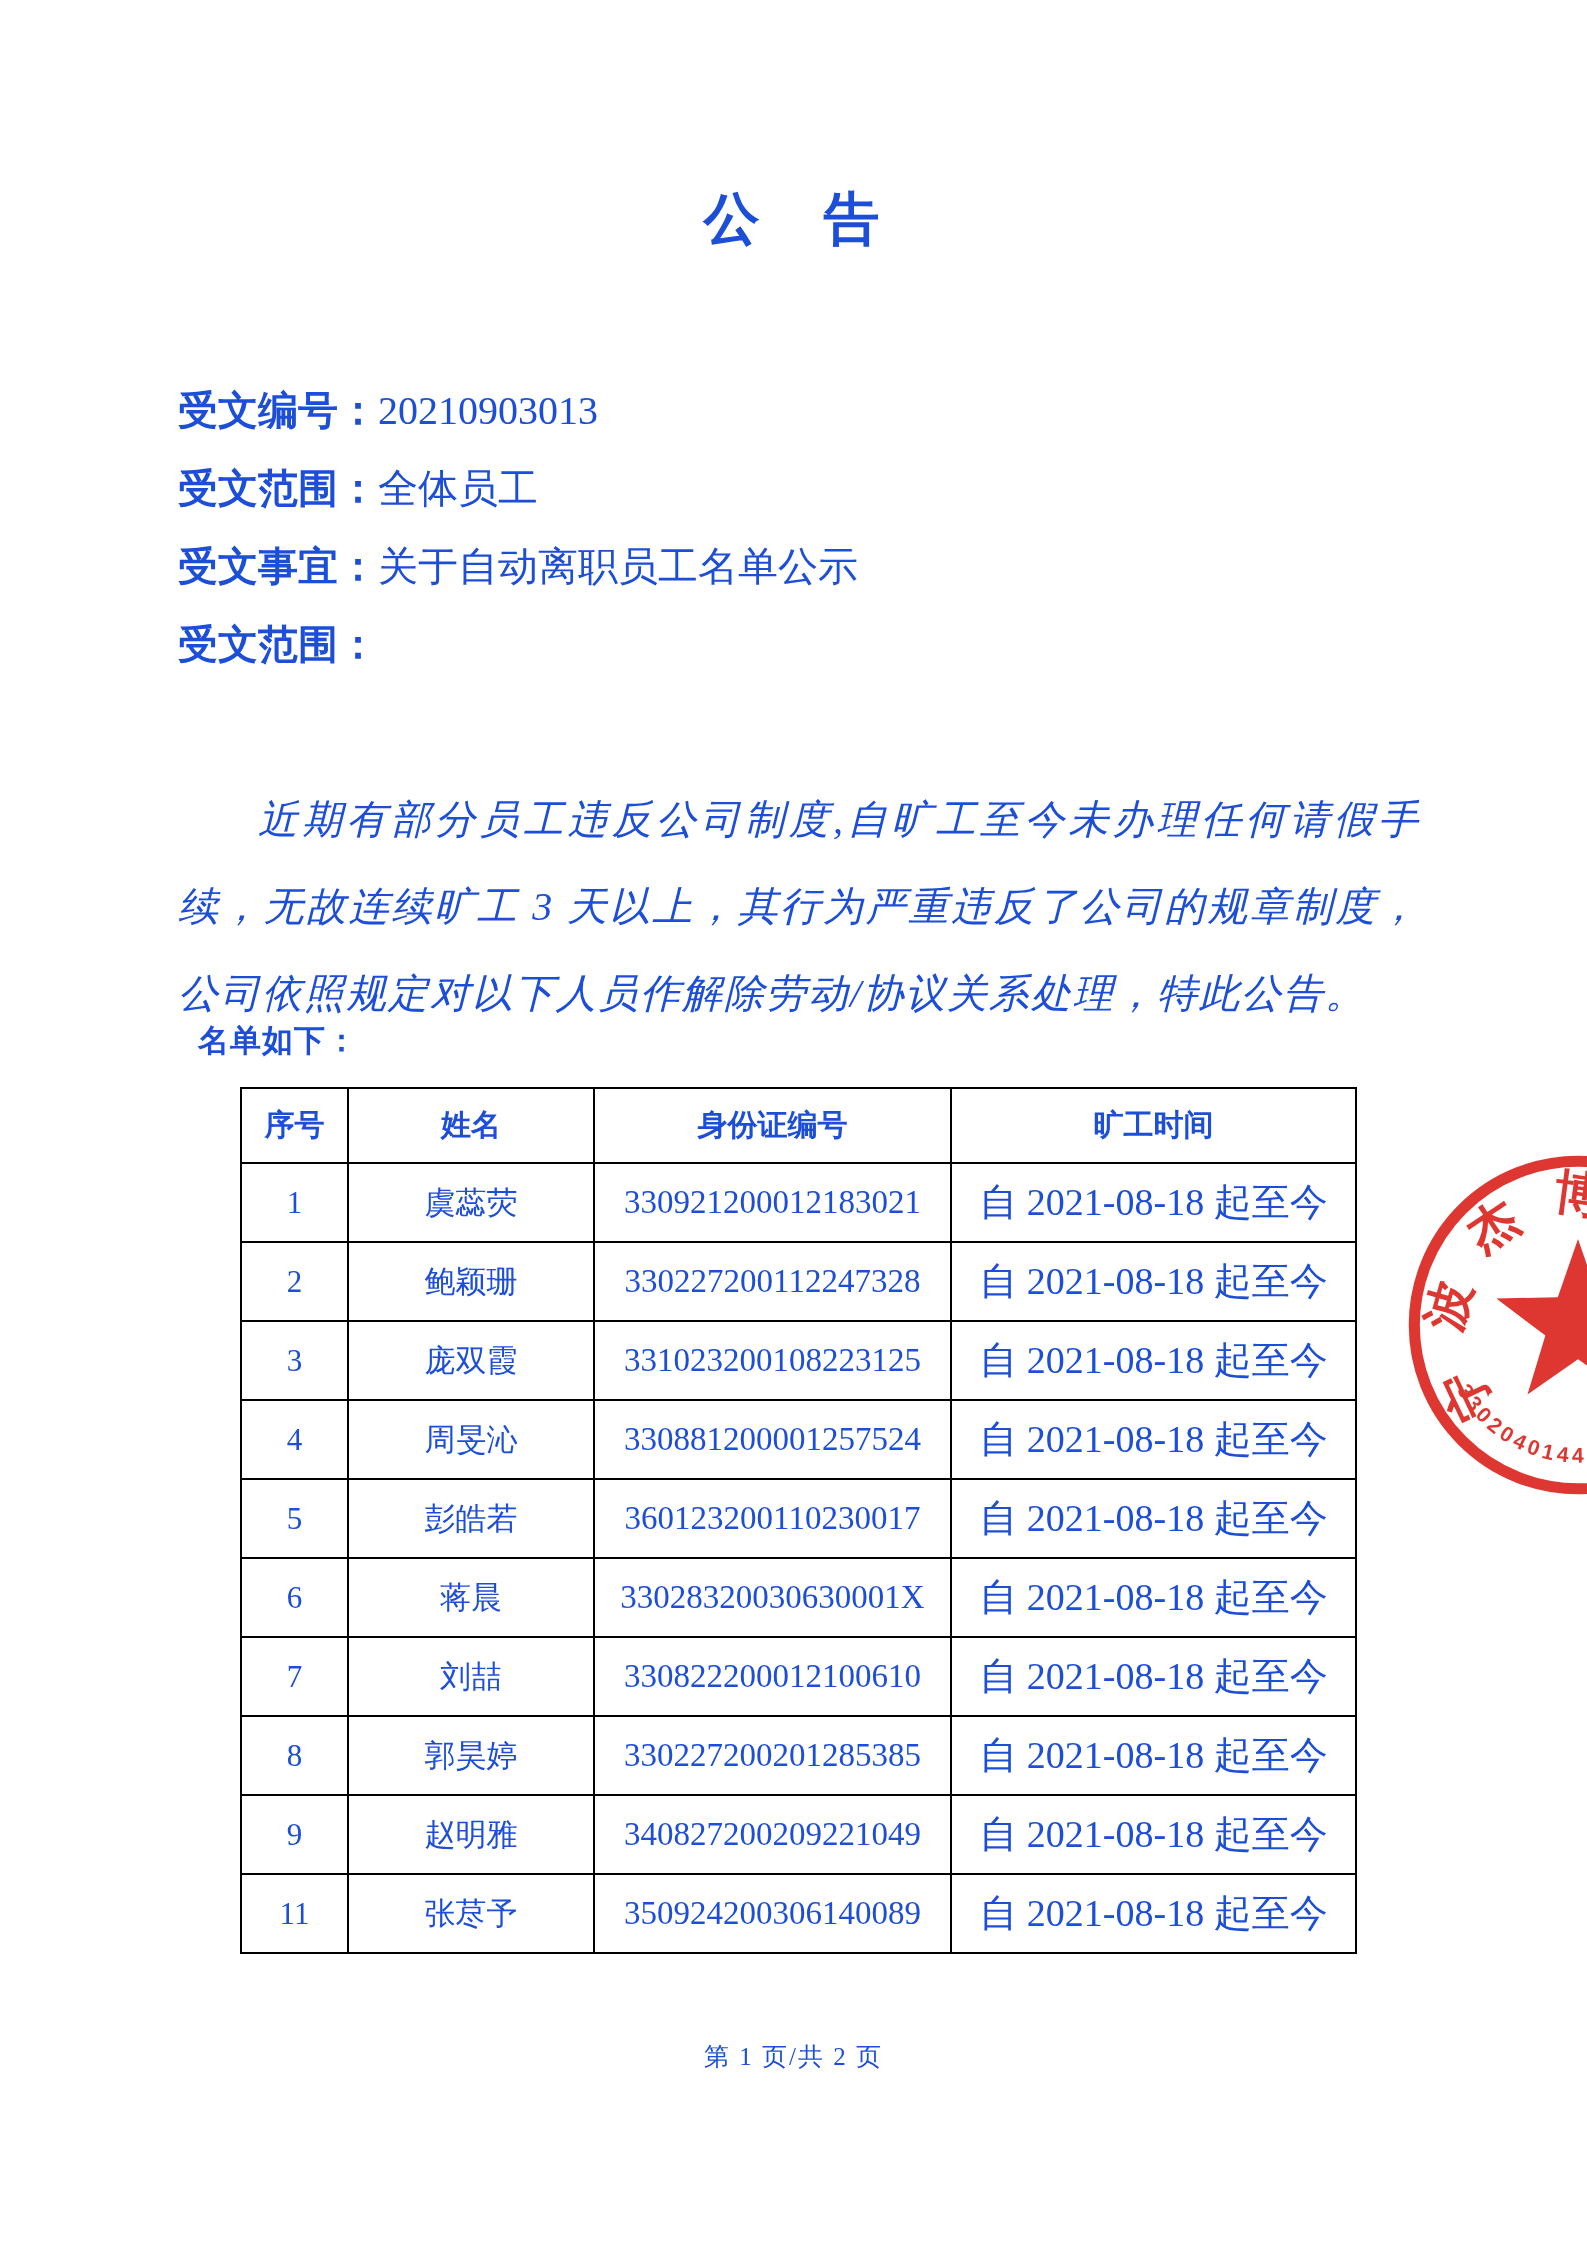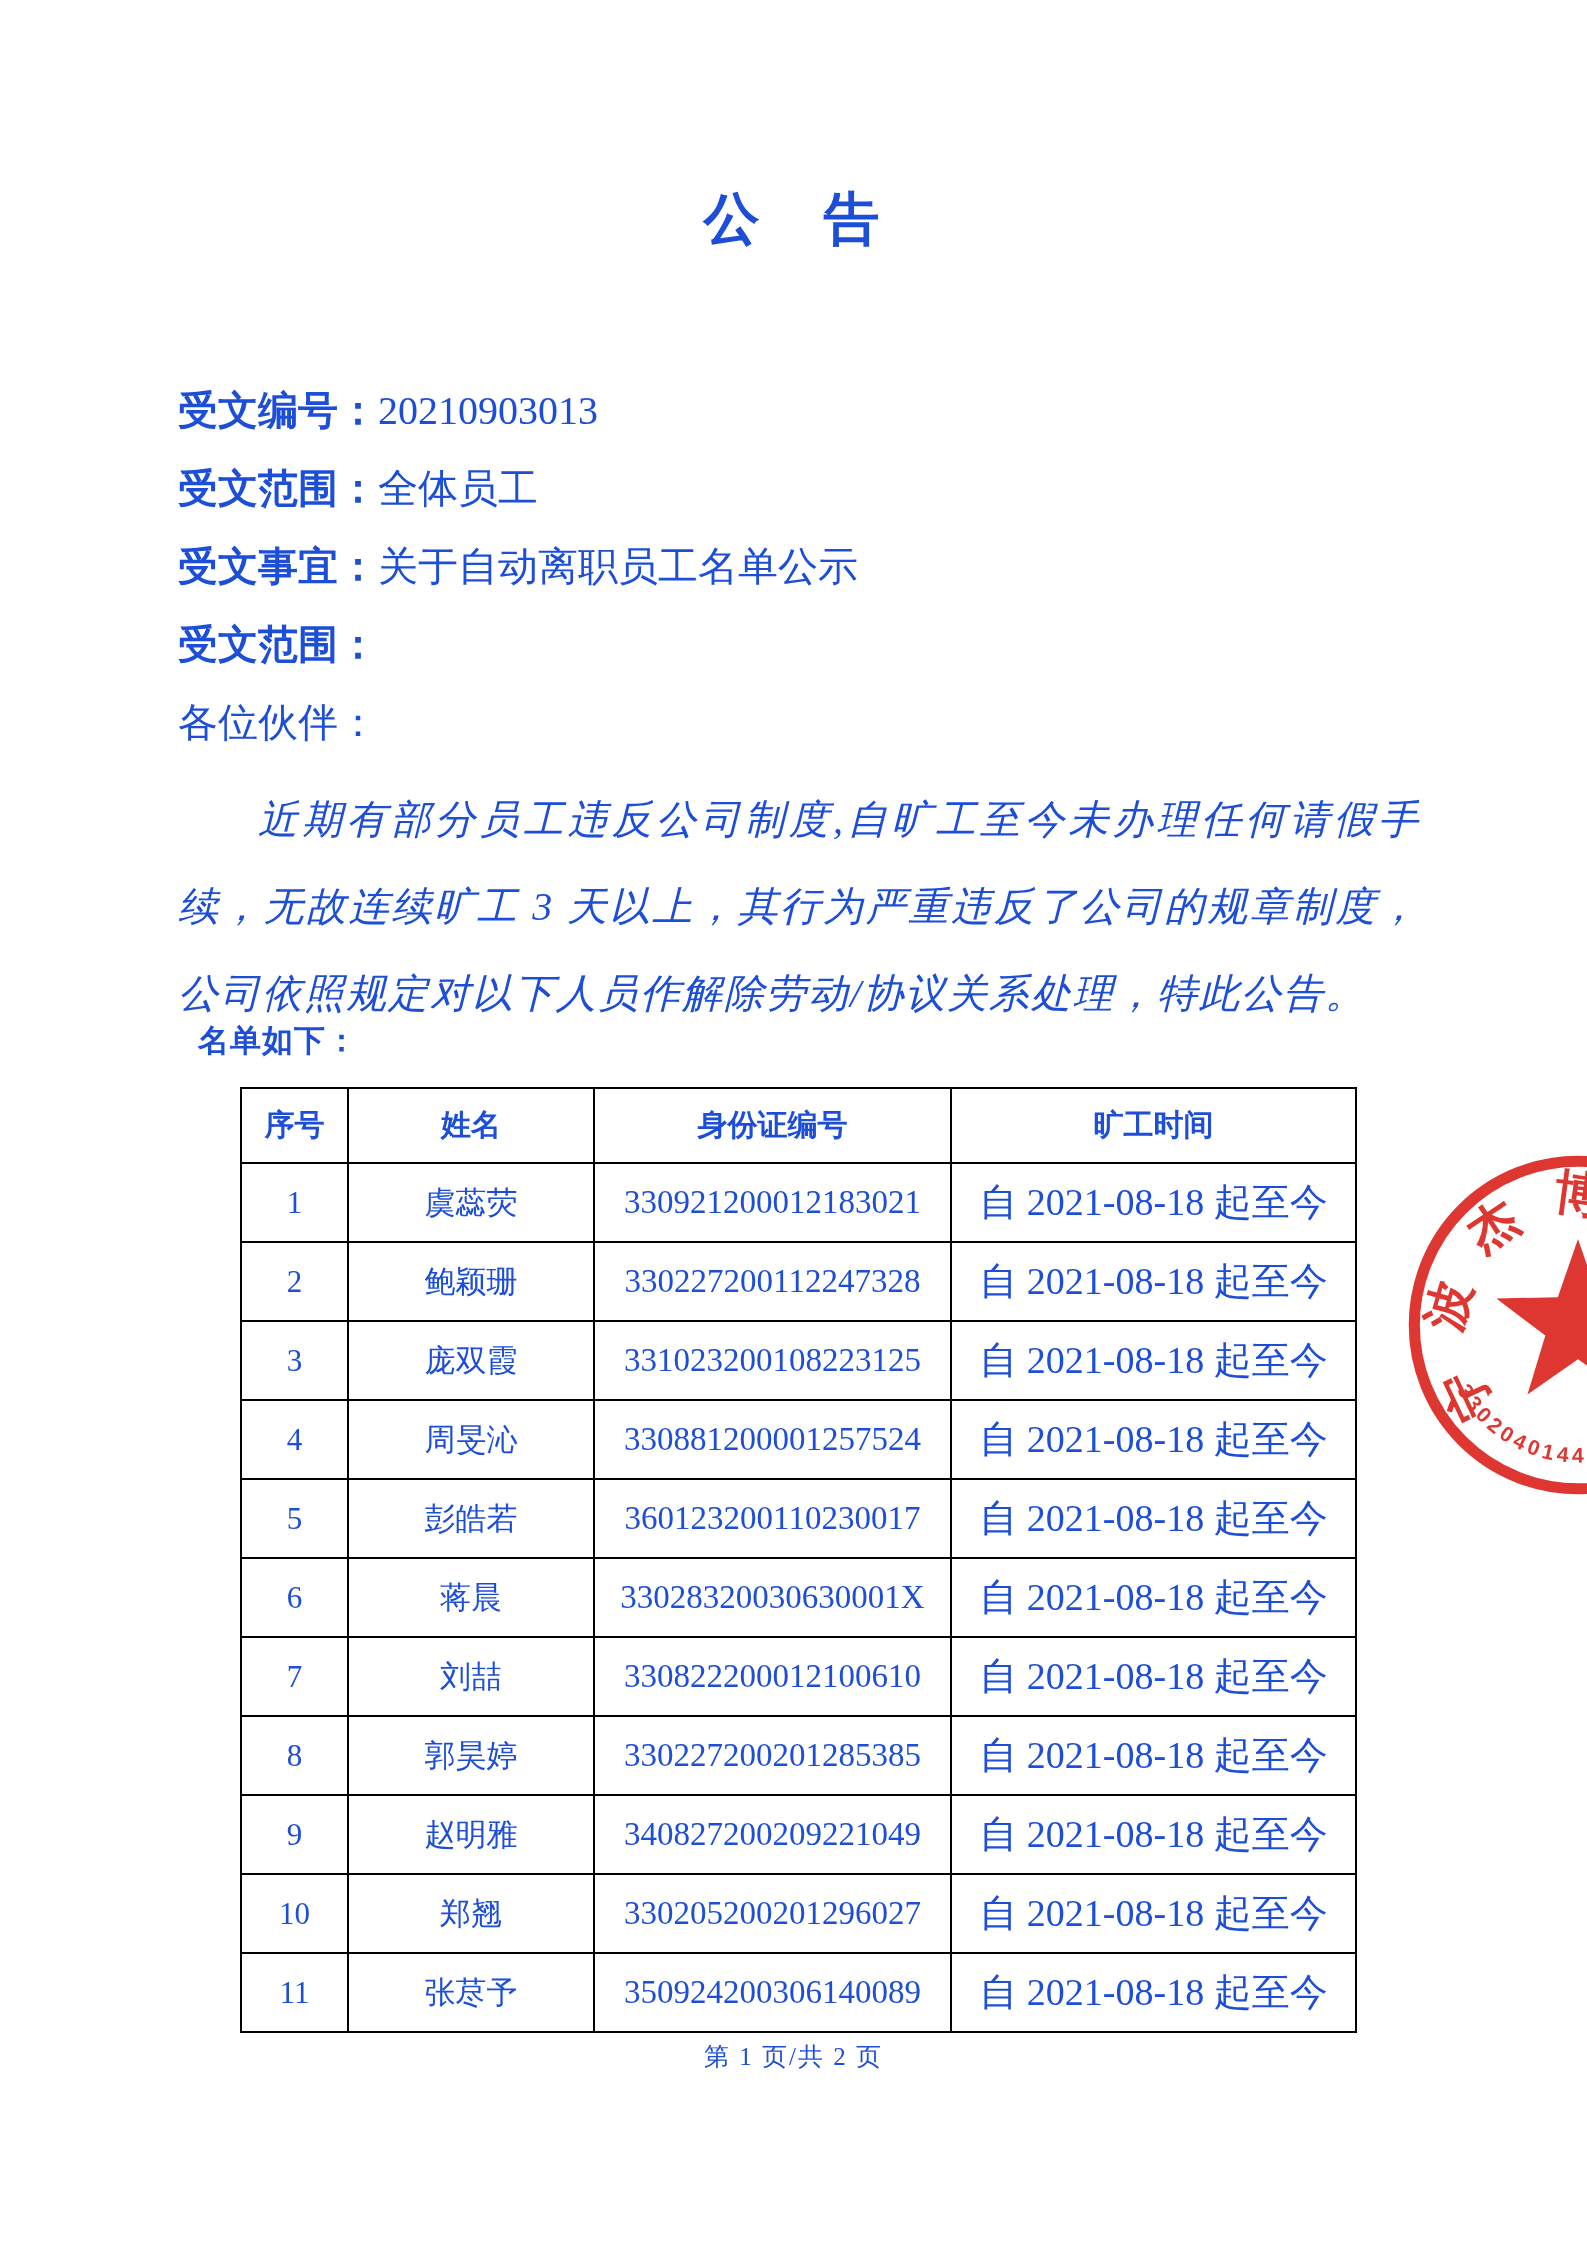--- a/index.html
+++ b/index.html
@@ -65,21 +65,20 @@
       <span class="flabel">受文范围：</span><span class="fvalue">全体员工</span>
     </div>
     <div class="field-line">
       <span class="flabel">受文事宜：</span><span class="fvalue">关于自动离职员工名单公示</span>
     </div>
     <div class="field-line">
       <span class="flabel">受文范围：</span><span class="fvalue"></span>
     </div>
   </div>
 
-  <div class="salutation">各位伙伴：</div>
 
   <p class="body-par">近期有部分员工违反公司制度,自旷工至今未办理任何请假手续，无故连续旷工 3 天以上，其行为严重违反了公司的规章制度，公司依照规定对以下人员作解除劳动/协议关系处理，特此公告。</p>
 
   <div class="list-intro">名单如下：</div>
 
   <table class="roster">
     <colgroup>
       <col style="width:107px">
         <col style="width:246px">
         <col style="width:357px">
@@ -142,26 +141,20 @@
         <td class="c-id">330227200201285385</td>
         <td class="c-time">自 2021-08-18 起至今</td>
       </tr>
       <tr>
         <td>9</td>
         <td>赵明雅</td>
         <td class="c-id">340827200209221049</td>
         <td class="c-time">自 2021-08-18 起至今</td>
       </tr>
       <tr>
-        <td>10</td>
-        <td>郑翘</td>
-        <td class="c-id">330205200201296027</td>
-        <td class="c-time">自 2021-08-18 起至今</td>
-      </tr>
-      <tr>
         <td>11</td>
         <td>张荩予</td>
         <td class="c-id">350924200306140089</td>
         <td class="c-time">自 2021-08-18 起至今</td>
       </tr>
     </tbody>
   </table>
 
   <div class="stamp">
     <svg width="384" height="384" viewBox="0 0 380 380">

